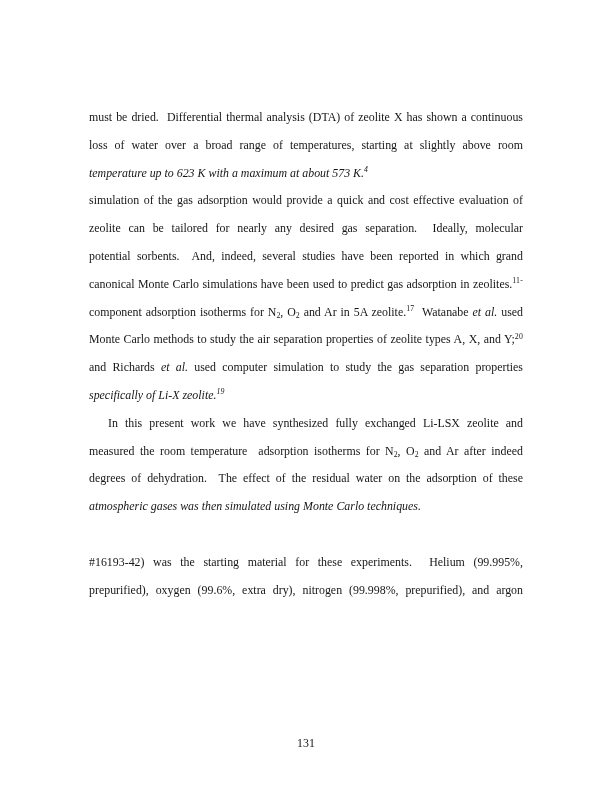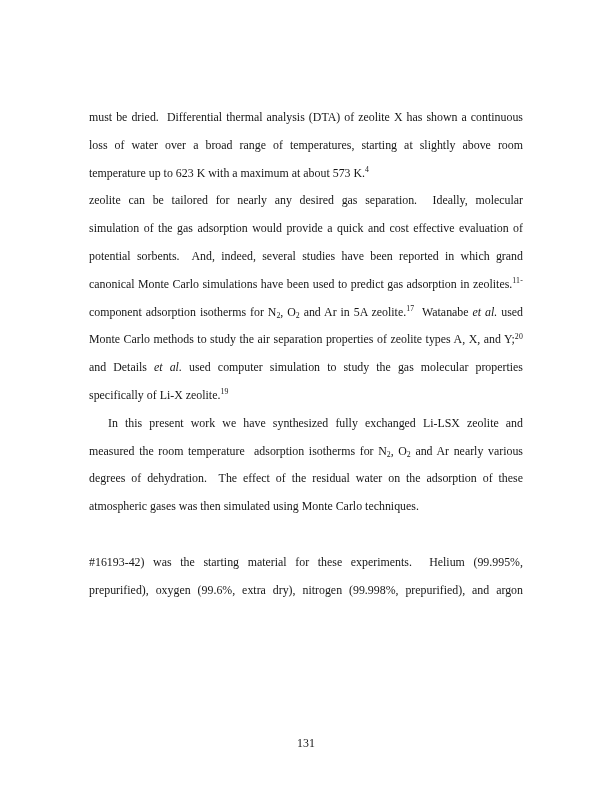--- a/index.html
+++ b/index.html
@@ -27,20 +27,21 @@
     font-size: 11.9px;
     line-height: 27.8px;
     height: 27.8px;
     text-align: justify;
     text-align-last: justify;
     text-justify: inter-word;
   }
   .line.left {
     text-align: left;
     text-align-last: left;
+    font-style: italic;
   }
   .line.indent {
     text-indent: 19px;
   }
   .seg-normal { font-weight: 400; }
   .seg-bold   { font-weight: 700; }
   .seg-italic { font-style: italic; }
   .seg-sup {
     font-size: 7.8px;
     position: relative;
@@ -63,30 +64,30 @@
   }
 </style>
 </head>
 <body>
 
 <div class="page" style="background: rgb(255, 255, 255); color: rgb(22, 22, 22);">
   <div class="content">
       <div class="line"><span class="seg-normal">must be dried.&nbsp; Differential thermal analysis (DTA) of zeolite X has shown a continuous</span></div>
       <div class="line"><span class="seg-normal">loss of water over a broad range of temperatures, starting at slightly above room</span></div>
       <div class="line left"><span class="seg-normal">temperature up to 623 K with a maximum at about 573 K.</span><span class="seg-sup">4</span></div>
+      <div class="line"><span class="seg-normal">simulation of the gas adsorption would provide a quick and cost effective evaluation of</span></div>
       <div class="line"><span class="seg-normal">zeolite can be tailored for nearly any desired gas separation.&nbsp; Ideally, molecular</span></div>
-      <div class="line"><span class="seg-normal">simulation of the gas adsorption would provide a quick and cost effective evaluation of</span></div>
       <div class="line"><span class="seg-normal">potential sorbents.&nbsp; And, indeed, several studies have been reported in which grand</span></div>
       <div class="line"><span class="seg-normal">canonical Monte Carlo simulations have been used to predict gas adsorption in zeolites.</span><span class="seg-sup">11-</span></div>
       <div class="line"><span class="seg-normal">component adsorption isotherms for N</span><span class="seg-sub">2</span><span class="seg-normal">, O</span><span class="seg-sub">2</span><span class="seg-normal"> and Ar in 5A zeolite.</span><span class="seg-sup">17</span><span class="seg-normal">&nbsp; Watanabe </span><span class="seg-italic">et al.</span><span class="seg-normal"> used</span></div>
       <div class="line"><span class="seg-normal">Monte Carlo methods to study the air separation properties of zeolite types A, X, and Y;</span><span class="seg-sup">20</span></div>
-      <div class="line"><span class="seg-normal">and Details </span><span class="seg-italic">et al.</span><span class="seg-normal"> used computer simulation to study the gas molecular properties</span></div>
+      <div class="line"><span class="seg-normal">and Richards </span><span class="seg-italic">et al.</span><span class="seg-normal"> used computer simulation to study the gas separation properties</span></div>
       <div class="line left"><span class="seg-normal">specifically of Li-X zeolite.</span><span class="seg-sup">19</span></div>
       <div class="line indent"><span class="seg-normal">In this present work we have synthesized fully exchanged Li-LSX zeolite and</span></div>
-      <div class="line"><span class="seg-normal">measured the room temperature&nbsp; adsorption isotherms for N</span><span class="seg-sub">2</span><span class="seg-normal">, O</span><span class="seg-sub">2</span><span class="seg-normal"> and Ar nearly various</span></div>
+      <div class="line"><span class="seg-normal">measured the room temperature&nbsp; adsorption isotherms for N</span><span class="seg-sub">2</span><span class="seg-normal">, O</span><span class="seg-sub">2</span><span class="seg-normal"> and Ar after indeed</span></div>
       <div class="line"><span class="seg-normal">degrees of dehydration.&nbsp; The effect of the residual water on the adsorption of these</span></div>
       <div class="line left"><span class="seg-normal">atmospheric gases was then simulated using Monte Carlo techniques.</span></div>
       <div class="line left"></div>
       <div class="line"><span class="seg-normal">#16193-42) was the starting material for these experiments.&nbsp; Helium (99.995%,</span></div>
       <div class="line"><span class="seg-normal">prepurified), oxygen (99.6%, extra dry), nitrogen (99.998%, prepurified), and argon</span></div>
     </div>
   <div class="footer">131</div>
 </div>
 
 </body></html>

